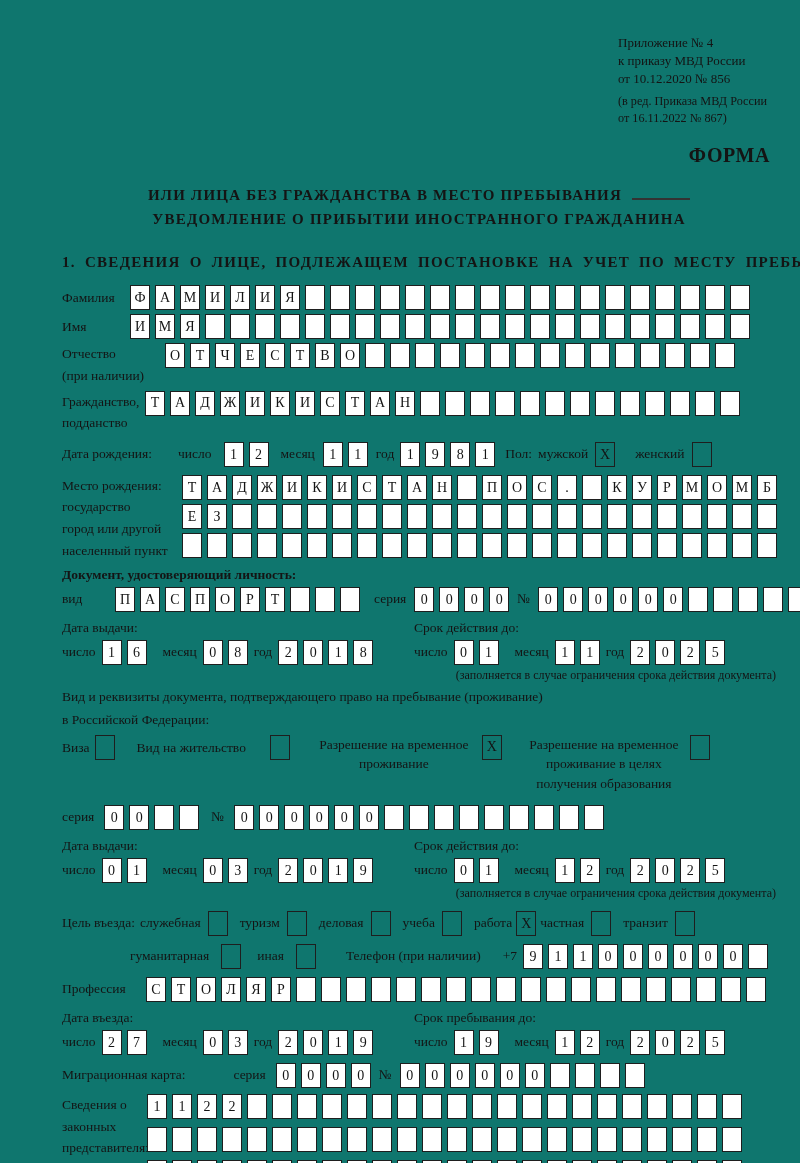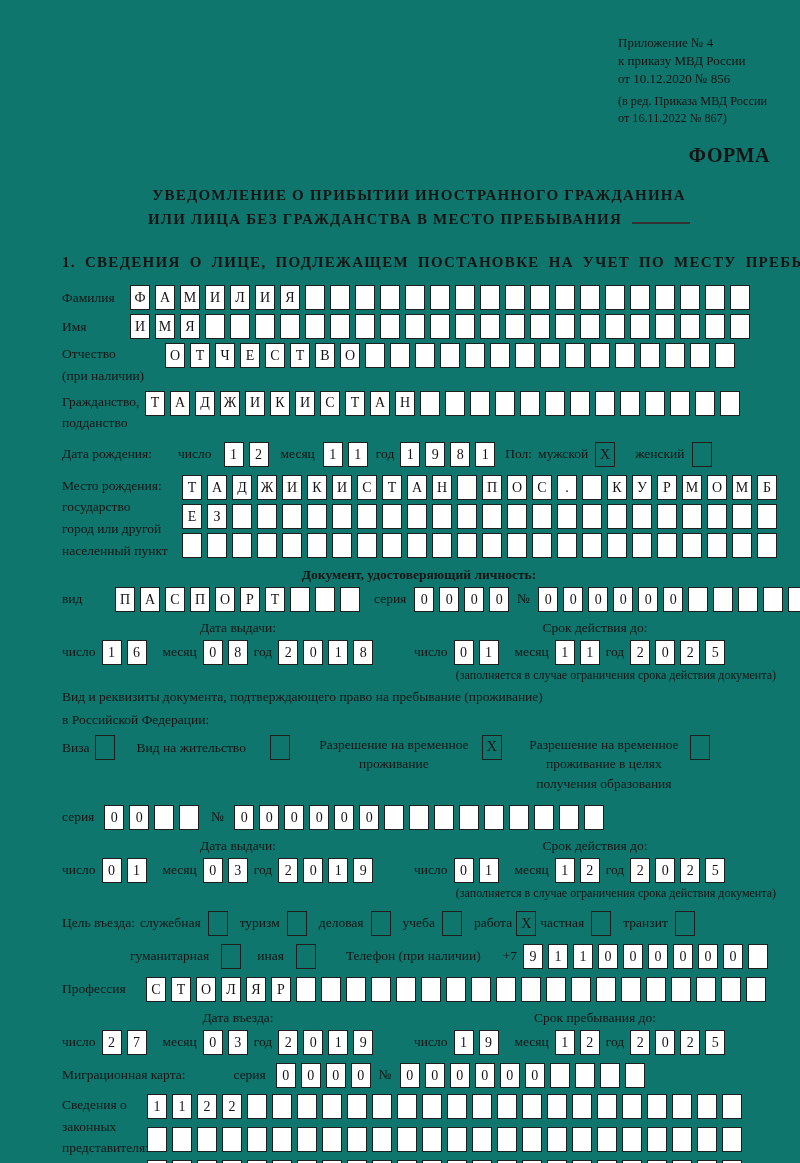--- a/index.html
+++ b/index.html
@@ -31,21 +31,21 @@
     border:1.6px solid #1e1e1e; background:#fff;
     display:flex; align-items:center; justify-content:center;
     font-size:14px; font-family:"Liberation Serif", serif;
   }
   .cb {
     width:20px; height:25px; flex:0 0 auto; display:inline-flex;
     border:1.6px solid #1e1e1e; align-items:center; justify-content:center;
     font-size:14px;
   }
   .dategrp { display:flex; align-items:center; gap:6px; }
-  .grp-heading { text-align:center; margin-bottom:3px; }
+  .grp-heading { margin-bottom:3px; }
   .twocol { display:flex; margin-top:8px; }
   .col-l { width:352px; flex:0 0 auto; }
   .col-r { flex:1 1 auto; }
   .note { font-size:12px; margin-top:3px; text-align:right; white-space:nowrap; }
   .mt4 { margin-top:4px; } .mt6 { margin-top:6px; } .mt8 { margin-top:8px; }
   .mt10 { margin-top:10px; } .mt12 { margin-top:12px; } .mt14 { margin-top:14px; }
   .opt { margin-left:12px; }
   .cbgap { margin-left:7px; }
   .opt-multiline { width:176px; text-align:center; margin-left:16px; line-height:1.45; }
   .cellrows { display:flex; flex-direction:column; gap:8px; }
@@ -60,24 +60,24 @@
     <div>к приказу МВД России</div>
     <div>от 10.12.2020 № 856</div>
     <div class="gap"></div>
     <div class="sub">(в ред. Приказа МВД России</div>
     <div class="sub">от 16.11.2022 № 867)</div>
   </div>
 
   <div class="forma">ФОРМА</div>
 
   <div class="title">
-    <div>УВЕДОМЛЕНИЕ О ПРИБЫТИИ ИНОСТРАННОГО ГРАЖДАНИНА</div>
     <div>
       <span>ИЛИ ЛИЦА БЕЗ ГРАЖДАНСТВА В МЕСТО ПРЕБЫВАНИЯ</span><span class="title-underline"></span>
     </div>
+    <div>УВЕДОМЛЕНИЕ О ПРИБЫТИИ ИНОСТРАННОГО ГРАЖДАНИНА</div>
   </div>
 
   <div class="section-heading">1. СВЕДЕНИЯ О ЛИЦЕ, ПОДЛЕЖАЩЕМ ПОСТАНОВКЕ НА УЧЕТ ПО МЕСТУ ПРЕБЫВАНИЯ</div>
 
   <div class="row mt14">
     <div class="lbl w68">Фамилия</div>
     <div class="cells">
         <span class="cell">Ф</span>
         <span class="cell">А</span>
         <span class="cell">М</span>

